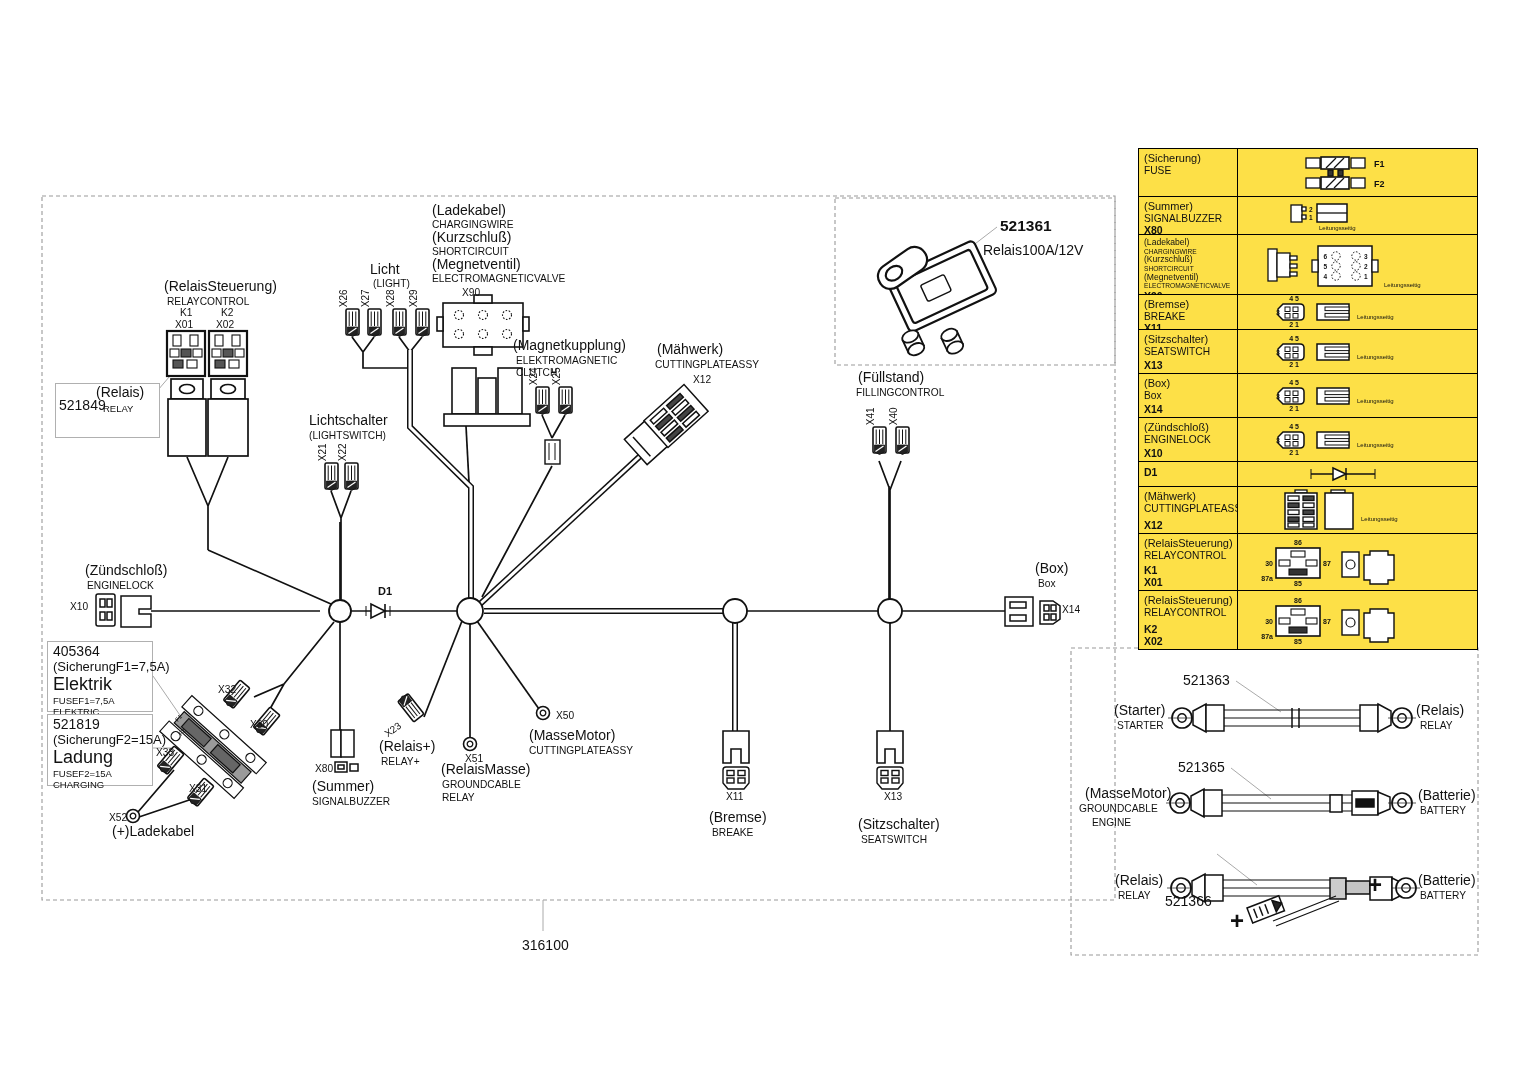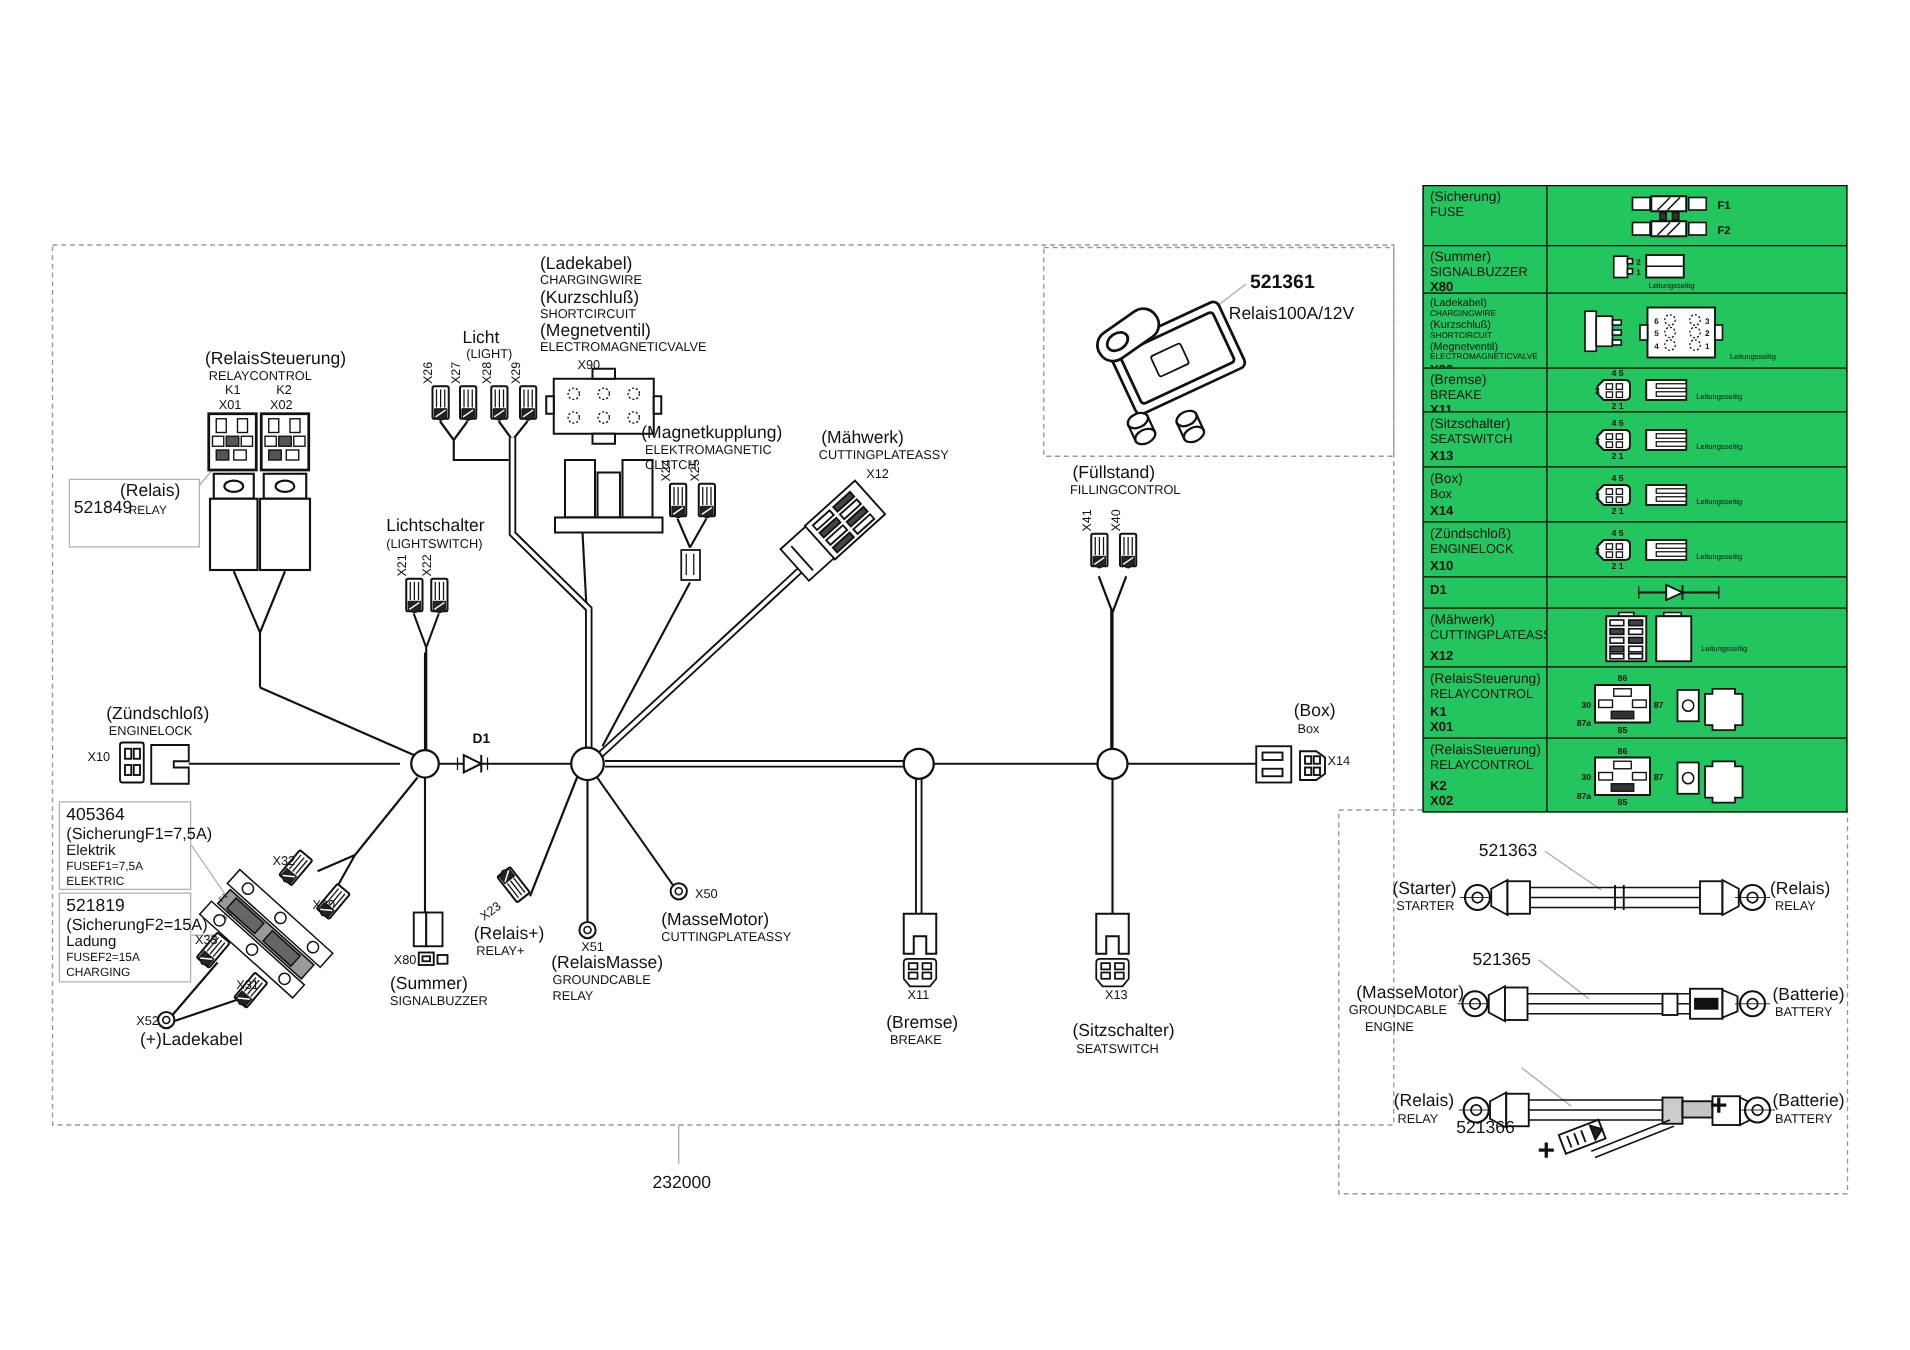--- a/index.html
+++ b/index.html
@@ -12,25 +12,25 @@
   .f15{font-size:15.5px;font-weight:700}
   .f14{font-size:14px}
   .f11{font-size:11px}
   .f10{font-size:10.2px}
   .f9{font-size:9.5px}
   .b{font-weight:700}
   .rot{transform:rotate(-90deg);transform-origin:0 100%;font-size:10px}
   .box{position:absolute;border:1.3px solid #b0b0b0;background:#fff;padding:2px 5px;box-sizing:border-box}
   .box .pn{font-size:14px;line-height:1.12}
   .box .gde{font-size:13px;line-height:1.12}
-  .box .gde2{font-size:12px;line-height:1.15}
+  .box .gde2{font-size:18px;line-height:1.15}
   .box .gen{font-size:9.5px;line-height:1.22}
   .plus{font-size:24px;font-weight:700}
   
-  .tbl{position:absolute;left:1138px;top:148px;width:340px;border:1.6px solid #000;background:#22c55e;box-sizing:border-box}
+  .tbl{position:absolute;left:1138px;top:148px;width:340px;border:1.6px solid #000;background:#fde047;box-sizing:border-box}
   .trow{display:flex;border-bottom:1.6px solid #000;box-sizing:border-box}
   .trow.last{border-bottom:0}
   .tl{width:99px;box-sizing:border-box;border-right:1.6px solid #000;padding:3px 0 2px 5px;
       display:flex;flex-direction:column;overflow:hidden}
   .tr{flex:1;display:flex;align-items:center;justify-content:center}
   .tl .de{font-size:11px;line-height:1.15}
   .tl .en{font-size:10.2px;line-height:1.15}
   .tl .code{font-size:10.5px;font-weight:700;margin-top:auto;line-height:1.15}
   .tl .code.top{margin-top:1px}
   .tl.small .de{font-size:8.6px;line-height:1.12}
@@ -484,21 +484,21 @@
 <div class="lbl f10" style="left:726px;top:791px">X11</div>
 <div class="lbl f14" style="left:709px;top:810px">(Bremse)</div>
 <div class="lbl f10" style="left:712px;top:827px">BREAKE</div>
 <div class="lbl f10" style="left:884px;top:791px">X13</div>
 <div class="lbl f14" style="left:858px;top:817px">(Sitzschalter)</div>
 <div class="lbl f10" style="left:861px;top:834px">SEATSWITCH</div>
 <div class="lbl f14" style="left:1035px;top:561px">(Box)</div>
 <div class="lbl f10" style="left:1038px;top:578px">Box</div>
 <div class="lbl f10" style="left:1062px;top:604px">X14</div>
 
-<div class="lbl f14" style="left:522px;top:938px">232000</div>
+<div class="lbl f14" style="left:522px;top:938px">316100</div>
 
 <div class="lbl f15" style="left:1000px;top:217px">521361</div>
 <div class="lbl f14" style="left:983px;top:243px">Relais100A/12V</div>
 
 <div class="lbl f14" style="left:1183px;top:673px">521363</div>
 <div class="lbl f14" style="left:1114px;top:703px">(Starter)</div>
 <div class="lbl f10" style="left:1117px;top:720px">STARTER</div>
 <div class="lbl f14" style="left:1416px;top:703px">(Relais)</div>
 <div class="lbl f10" style="left:1420px;top:720px">RELAY</div>
 

